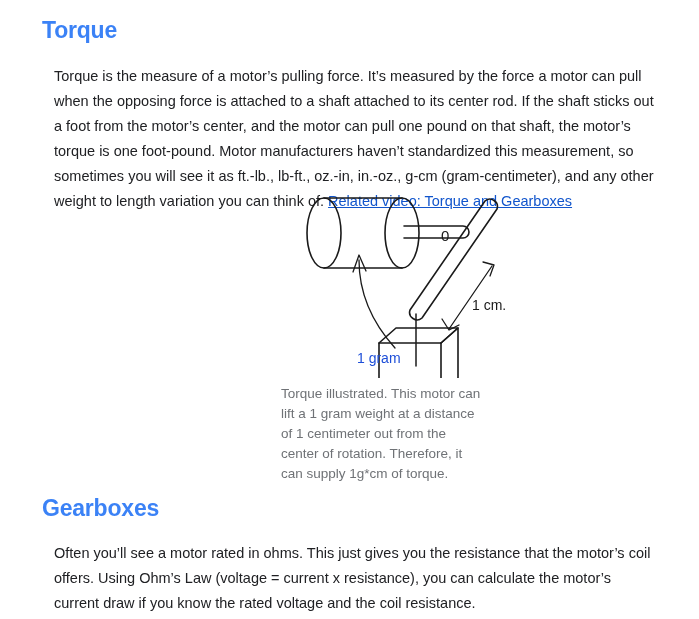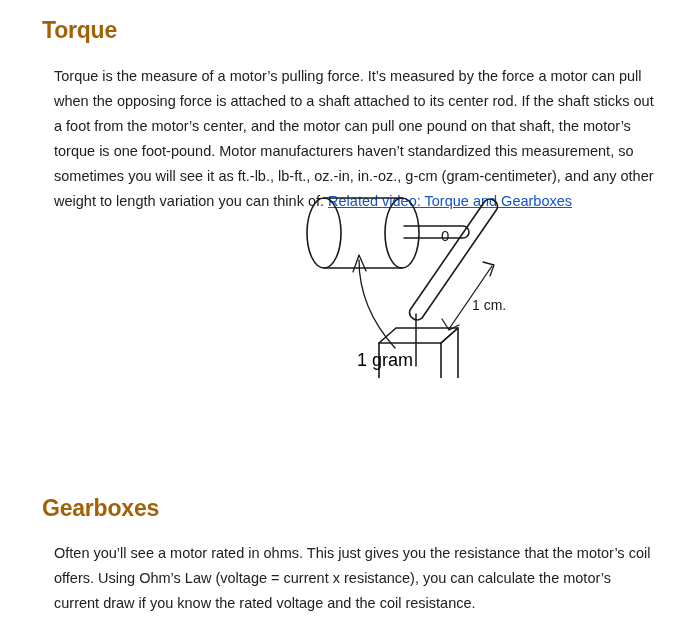--- a/index.html
+++ b/index.html
@@ -26,21 +26,21 @@
     position: absolute;
     left: 42px;
     top: 0;
     width: 615px;
   }
   h2.section-heading {
     font-family: "Liberation Sans", sans-serif;
     font-size: 23px;
     line-height: 28px;
     font-weight: bold;
-    color: #a16207;
+    color: #3b82f6;
     margin: 0;
     letter-spacing: -0.2px;
   }
   p.body-text {
     font-family: "Liberation Sans", sans-serif;
     font-size: 14.5px;
     line-height: 25px;
     color: #202124;
     margin: 12px;
   }
@@ -120,22 +120,23 @@
             <line x1="139" y1="126" x2="139" y2="178" stroke-width="1.5"></line>
 
             <rect x="102" y="155" width="62" height="50"></rect>
             <path d="M 102 155 L 119 140 L 181 140 L 164 155"></path>
             <path d="M 164 155 L 181 140 L 181 190 L 164 205"></path>
           </g>
         </svg>
       </div>
 
       <div style="position:absolute;left:118px;top:162px;
-                  font-family:'Liberation Sans',sans-serif;font-size:18px;color:#000000;">1 gram</div>
+                  font-family:'Liberation Sans',sans-serif;font-size:14px;color:#1d4ed8;">1 gram</div>
 
+      <div class="figure-caption">Torque illustrated. This motor can lift a 1 gram weight at a distance of 1 centimeter out from the center of rotation. Therefore, it can supply 1g*cm of torque.</div>
     </div>
 
     <h2 class="section-heading" id="resistance-heading">Gearboxes</h2>
 
     <p class="body-text" id="resistance-paragraph">Often you’ll see a motor rated in ohms. This just gives you the resistance that the motor’s coil offers. Using Ohm’s Law (voltage = current x resistance), you can calculate the motor’s current draw if you know the rated voltage and the coil resistance.</p>
 
   </div>
 </div>
 
 </body></html>

